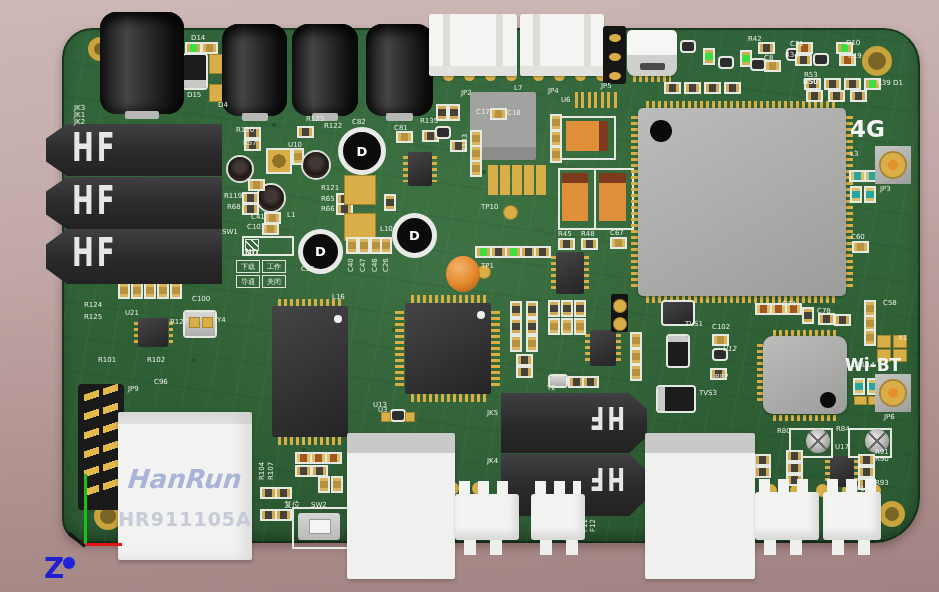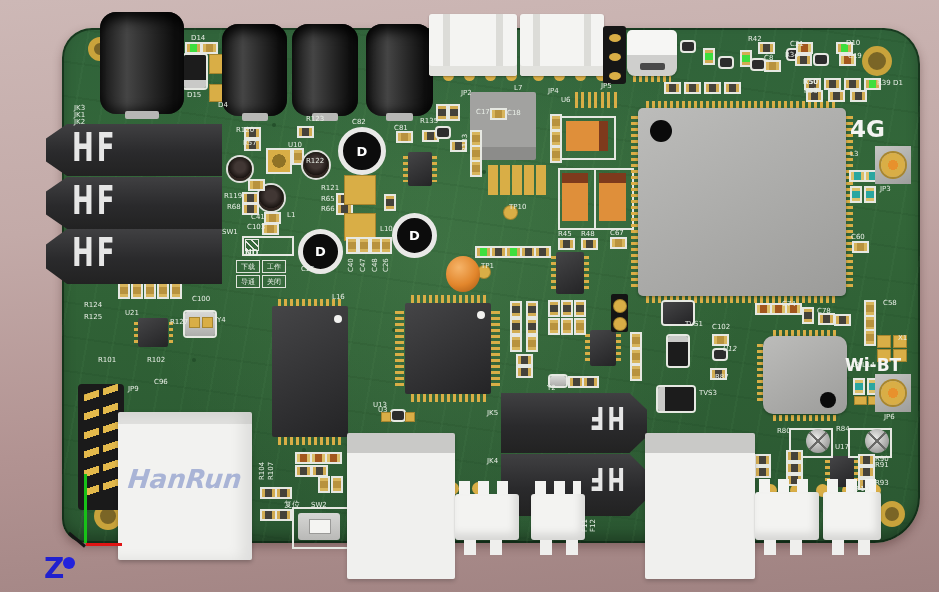--- a/index.html
+++ b/index.html
@@ -204,20 +204,21 @@
     <div>导通</div>
     <div>关闭</div>
   </div>
 
   <div class="a" style="left:78px;top:384px;width:46px;height:126px;background:#1a1a1a;border-radius:4px;z-index:3"></div>
   <div class="jp9c" style="left:84px;top:392px;width:15px;height:112px"></div>
   <div class="jp9c" style="left:103px;top:386px;width:15px;height:112px"></div>
 
   <div class="eth" style="left:118px;top:412px;width:134px;height:148px">
     <span class="eth-brand">HanRun</span>
+    <span class="eth-model">HR911105A</span>
   </div>
 
   <div class="frame" style="left:292px;top:507px;width:54px;height:38px"></div>
   <div class="sw2b" style="left:298px;top:513px;width:42px;height:27px"></div>
   <div class="lb" style="left:284px;top:501px;font-size:8px">复位</div>
 
   <div class="relay bot" style="left:501px;top:393px;width:146px;height:60px">
       <span class="hf">HF</span>
     </div>
   <div class="relay bot" style="left:501px;top:454px;width:146px;height:62px">
@@ -396,33 +397,33 @@
     <div class="lb" style="left: 74px; top: 105px;">JK3</div>
     <div class="lb" style="left: 74px; top: 112px;">JK1</div>
     <div class="lb" style="left: 74px; top: 119px;">JK2</div>
     <div class="lb" style="left: 191px; top: 35px;">D14</div>
     <div class="lb" style="left: 187px; top: 92px;">D15</div>
     <div class="lb" style="left: 218px; top: 102px;">D4</div>
     <div class="lb" style="left: 236px; top: 127px;">R120</div>
     <div class="lb" style="left: 243px; top: 140px;">R57</div>
     <div class="lb" style="left: 288px; top: 142px;">U10</div>
     <div class="lb" style="left: 306px; top: 116px;">R123</div>
-    <div class="lb" style="left: 306px; top: 123px; margin-top: 35px;">R122</div>
+    <div class="lb" style="left: 324px; top: 123px;">R122</div>
     <div class="lb" style="left: 352px; top: 119px;">C82</div>
     <div class="lb" style="left: 394px; top: 125px;">C81</div>
     <div class="lb" style="left: 420px; top: 118px;">R135</div>
     <div class="lb" style="left: 461px; top: 90px;">JP2</div>
     <div class="lb" style="left: 514px; top: 85px;">L7</div>
     <div class="lb" style="left: 548px; top: 88px;">JP4</div>
     <div class="lb" style="left: 601px; top: 83px;">JP5</div>
     <div class="lb" style="left: 561px; top: 97px;">U6</div>
     <div class="lb" style="left: 476px; top: 109px;">C17</div>
     <div class="lb" style="left: 507px; top: 110px;">C18</div>
     <div class="lb v" style="left: 462px; top: 152px;">R133</div>
-    <div class="lb" style="left: 509px; top: 204px;">TP10</div>
+    <div class="lb" style="left: 481px; top: 204px;">TP10</div>
     <div class="lb" style="left: 222px; top: 229px;">SW1</div>
     <div class="lb" style="left: 321px; top: 185px;">R121</div>
     <div class="lb" style="left: 321px; top: 196px;">R65</div>
     <div class="lb" style="left: 321px; top: 206px;">R66</div>
     <div class="lb" style="left: 224px; top: 193px;">R119</div>
     <div class="lb" style="left: 227px; top: 204px;">R68</div>
     <div class="lb" style="left: 251px; top: 214px;">C41</div>
     <div class="lb" style="left: 247px; top: 224px;">C103</div>
     <div class="lb" style="left: 287px; top: 212px;">L1</div>
     <div class="lb" style="left: 380px; top: 226px;">L10</div>
@@ -467,25 +468,25 @@
     <div class="lb" style="left: 898px; top: 335px;">X1</div>
     <div class="lb" style="left: 851px; top: 234px;">C60</div>
     <div class="lb" style="left: 850px; top: 151px;">L3</div>
     <div class="lb" style="left: 880px; top: 186px;">JP3</div>
     <div class="lb" style="left: 884px; top: 414px;">JP6</div>
     <div class="lb" style="left: 847px; top: 362px;">L13 L14</div>
     <div class="lb" style="left: 777px; top: 428px;">R80</div>
     <div class="lb" style="left: 836px; top: 426px;">R84</div>
     <div class="lb" style="left: 835px; top: 444px;">U17</div>
     <div class="lb" style="left: 875px; top: 456px;">R90</div>
-    <div class="lb" style="left: 875px; top: 462px;">R91</div>
+    <div class="lb" style="left: 875px; top: 449px;">R91</div>
     <div class="lb" style="left: 875px; top: 480px;">R93</div>
     <div class="lb" style="left: 854px; top: 486px;">JP10</div>
     <div class="lb" style="left: 748px; top: 36px;">R42</div>
     <div class="lb" style="left: 764px; top: 55px;">C8</div>
     <div class="lb" style="left: 790px; top: 41px;">C21</div>
     <div class="lb" style="left: 785px; top: 52px;">R34</div>
     <div class="lb" style="left: 846px; top: 40px;">D10</div>
     <div class="lb" style="left: 848px; top: 53px;">C19</div>
     <div class="lb" style="left: 877px; top: 80px;">R39 D1</div>
     <div class="lb" style="left: 803px; top: 79px; font-weight: bold;">R50</div>
-    <div class="lb" style="left: 804px; top: 88px;">R53</div>
+    <div class="lb" style="left: 804px; top: 72px;">R53</div>
   </div>
 
 </body></html>

